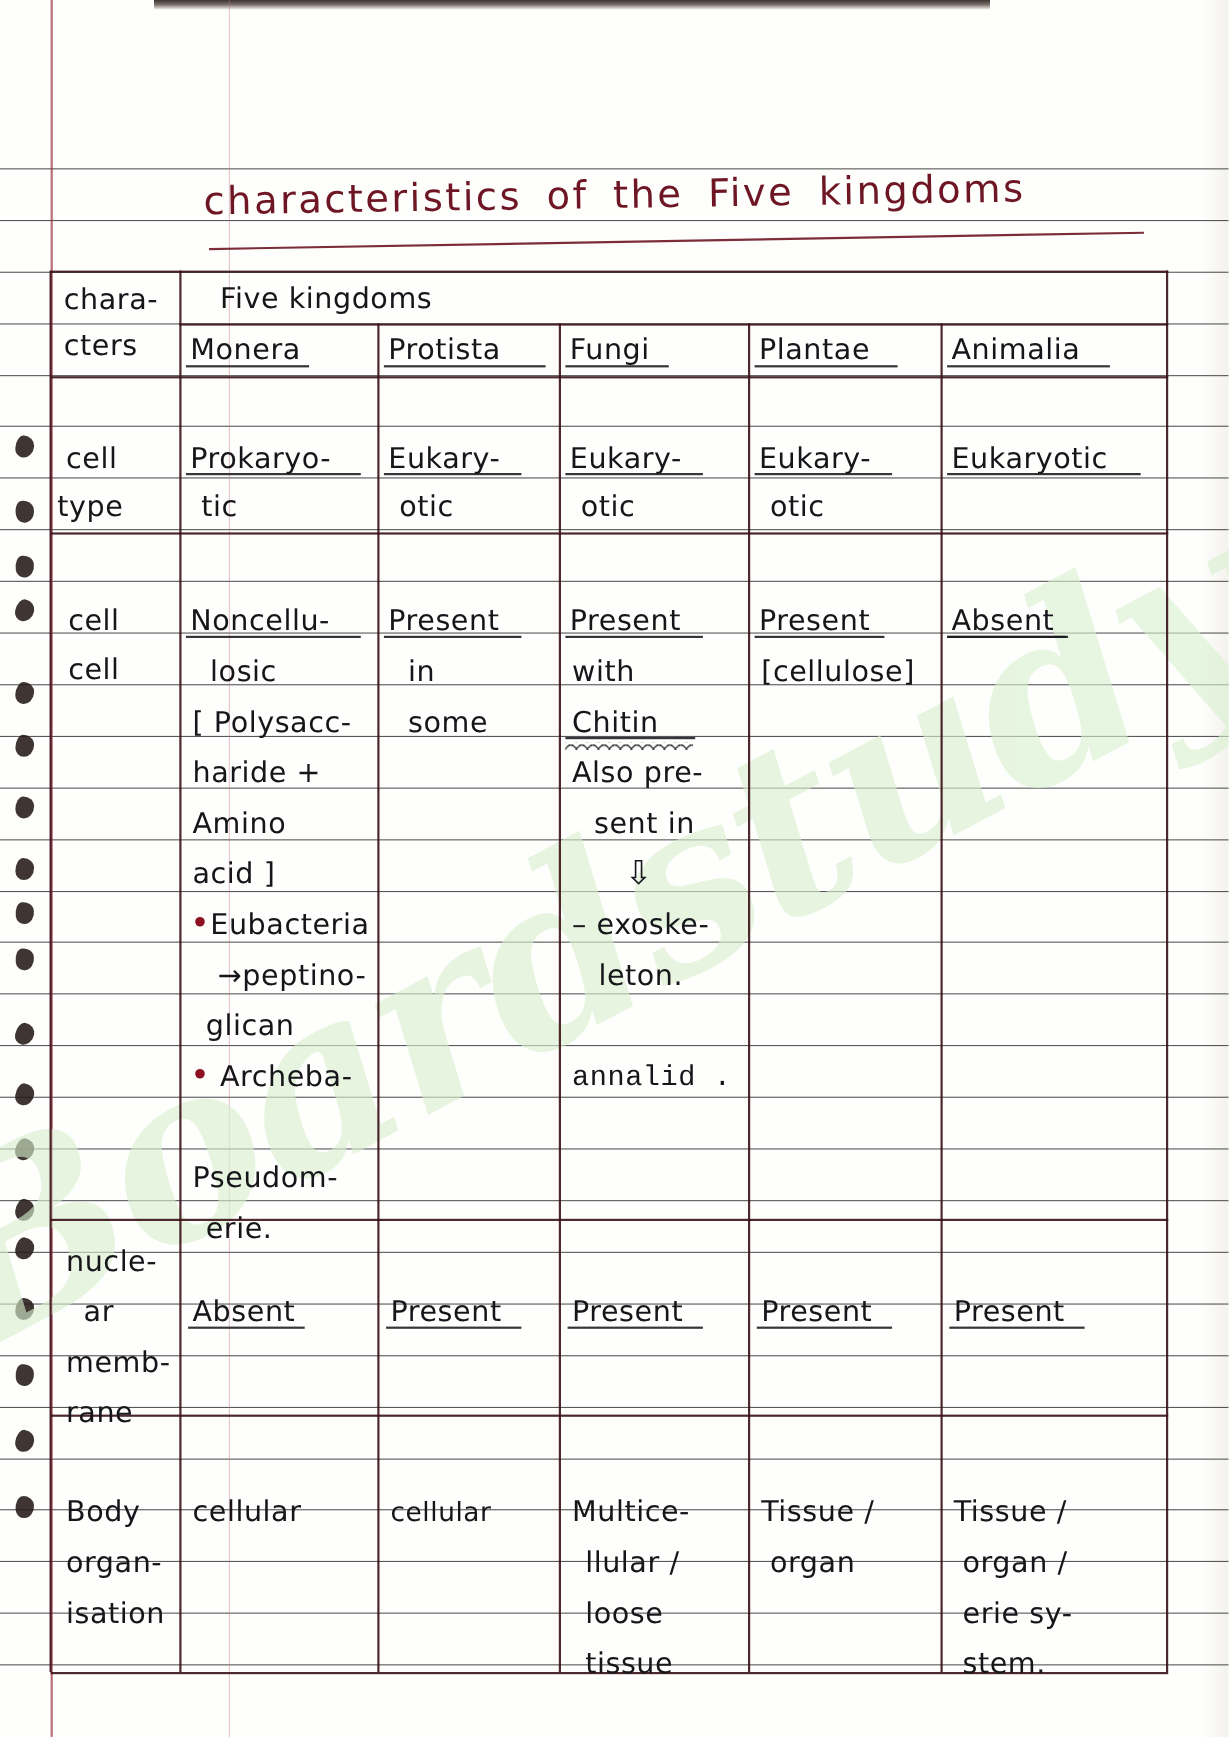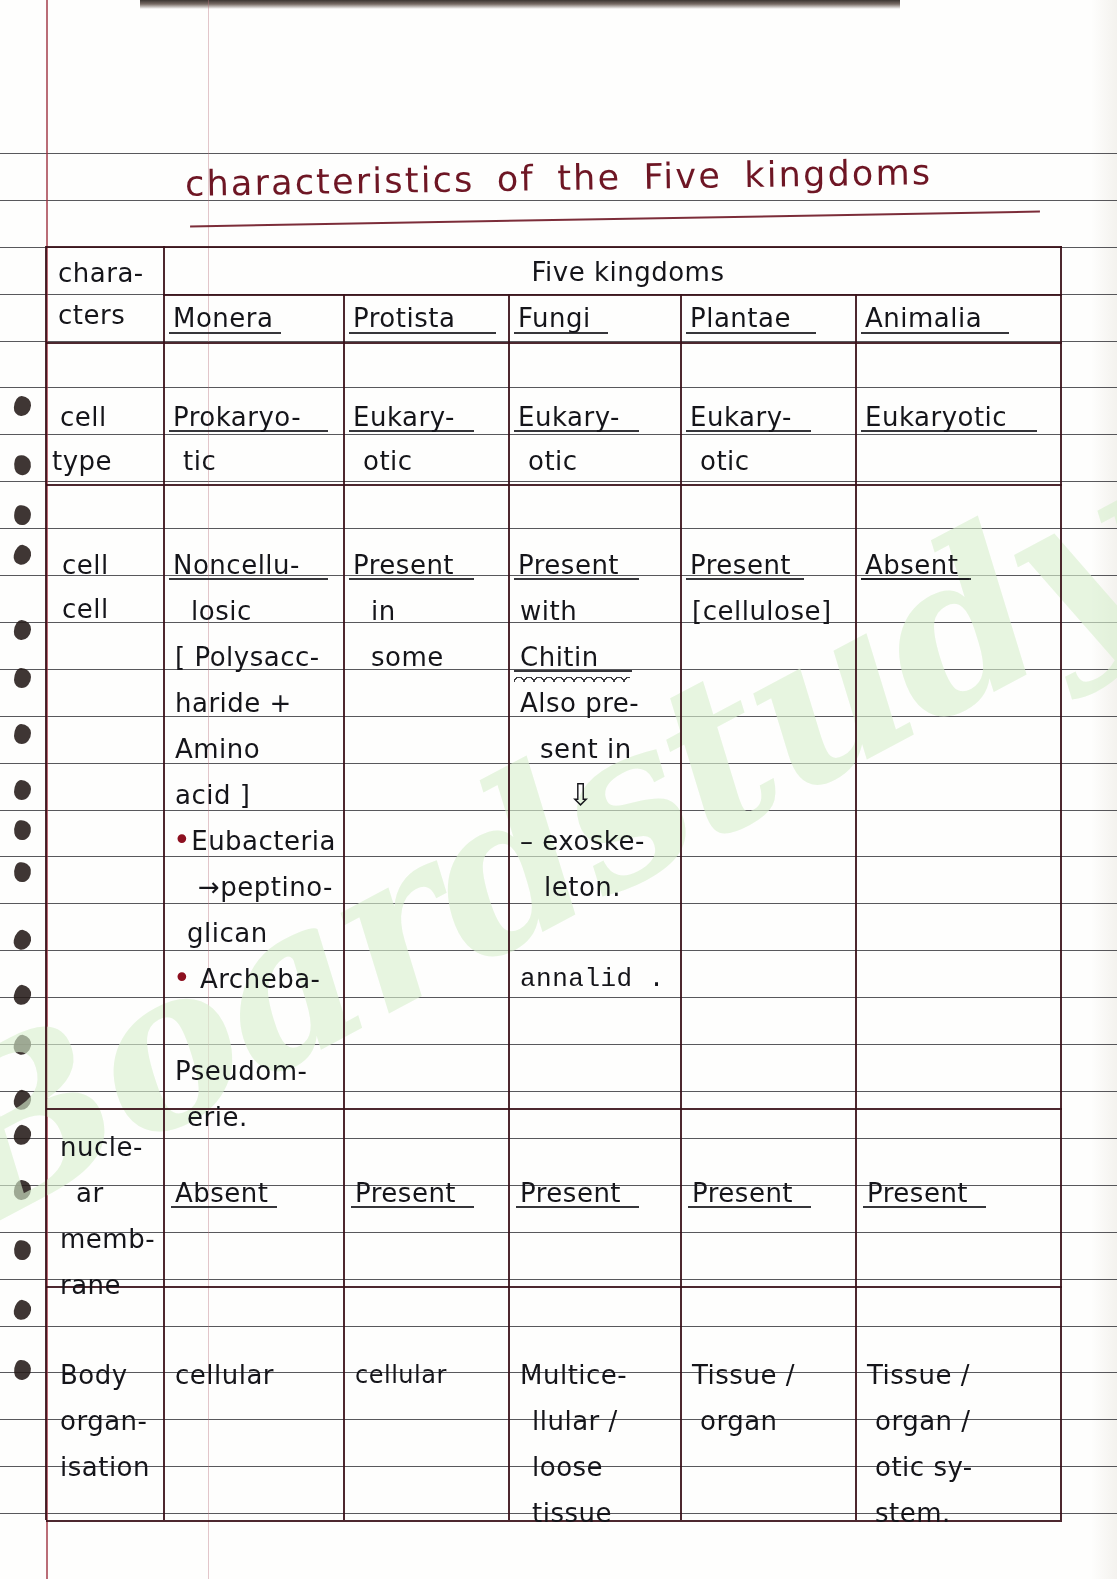--- a/index.html
+++ b/index.html
@@ -101,21 +101,21 @@
   .cellbox{
     position:absolute;
     box-sizing:border-box;
     padding:0 6px;
     color:#15151a;
     font-size:26px;
     line-height:45px;
     letter-spacing:.5px;
     white-space:pre-line;
   }
-  .ctr{text-align:center;padding-left:37px;}
+  .ctr{text-align:left;padding-left:37px;}
   .lft{text-align:left;}
   .u-line{
     position:absolute;height:1.8px;background:#1a1a1f;opacity:.88;
   }
   .u-wavy{
     position:absolute;height:7px;
     background:
       radial-gradient(circle at 5px 7px, transparent 4px, #1a1a1f 4px, #1a1a1f 5.2px, transparent 5.4px) 0 0/10px 7px repeat-x;
     opacity:.85;
   }
@@ -296,17 +296,17 @@
       <div class="cellbox hand lft" style="left: 123px; top: 1106px; width: 170px; line-height: 46px; font-size: 26px;">cellular</div>
       <div class="cellbox hand lft" style="left: 303px; top: 1106px; width: 155px; line-height: 46px; font-size: 24px;">cellular</div>
       <div class="cellbox hand lft" style="left: 468px; top: 1106px; width: 162px; line-height: 46px; font-size: 26px;">Multice-</div>
       <div class="cellbox hand lft" style="left: 480px; top: 1152px; width: 162px; line-height: 46px; font-size: 26px;">llular /</div>
       <div class="cellbox hand lft" style="left: 480px; top: 1198px; width: 162px; line-height: 46px; font-size: 26px;">loose</div>
       <div class="cellbox hand lft" style="left: 480px; top: 1244px; width: 162px; line-height: 46px; font-size: 26px;">tissue</div>
       <div class="cellbox hand lft" style="left: 640px; top: 1106px; width: 165px; line-height: 46px; font-size: 26px;">Tissue /</div>
       <div class="cellbox hand lft" style="left: 648px; top: 1152px; width: 165px; line-height: 46px; font-size: 26px;">organ</div>
       <div class="cellbox hand lft" style="left: 815px; top: 1106px; width: 197px; line-height: 46px; font-size: 26px;">Tissue /</div>
       <div class="cellbox hand lft" style="left: 823px; top: 1152px; width: 197px; line-height: 46px; font-size: 26px;">organ /</div>
-      <div class="cellbox hand lft" style="left: 823px; top: 1198px; width: 197px; line-height: 46px; font-size: 26px;">otic sy-</div>
+      <div class="cellbox hand lft" style="left: 823px; top: 1198px; width: 197px; line-height: 46px; font-size: 26px;">erie sy-</div>
       <div class="cellbox hand lft" style="left: 823px; top: 1244px; width: 197px; line-height: 46px; font-size: 26px;">stem.</div>
     </div>
 
 </div>
 
 </body></html>

